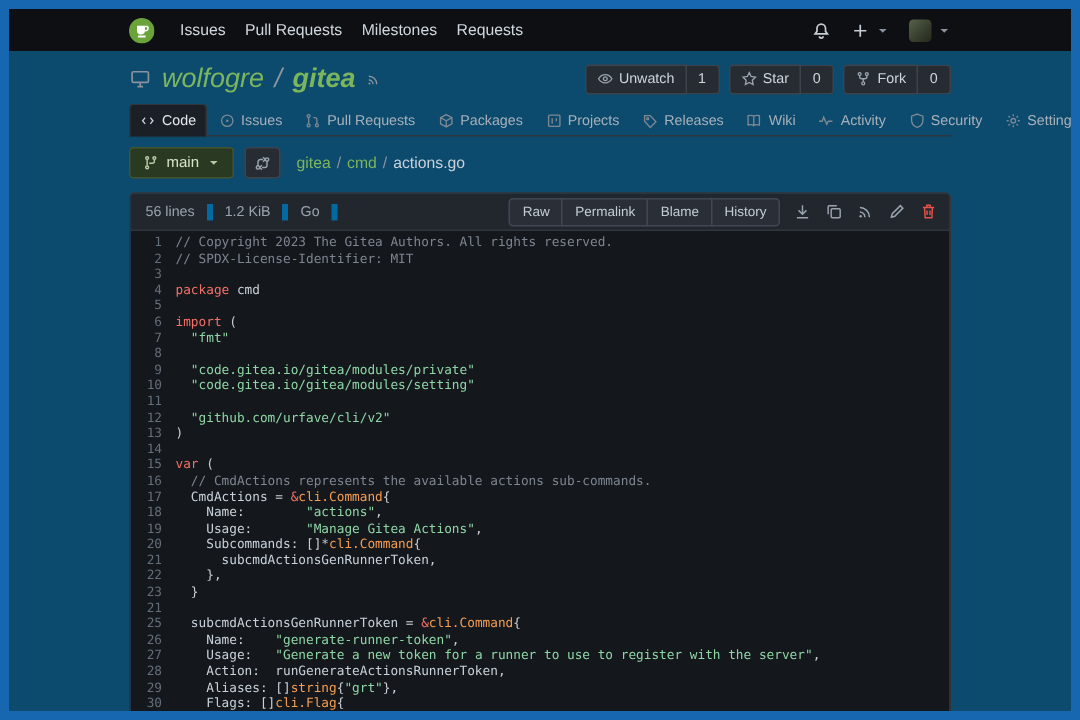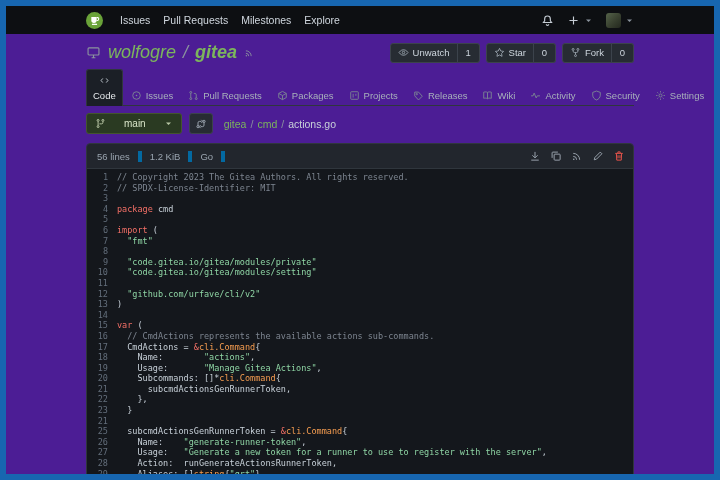--- a/index.html
+++ b/index.html
@@ -6,21 +6,21 @@
   html,body { width:720px; height:480px; }
   body {
     background:#1766b0;
     font-family:"Liberation Sans", sans-serif;
     overflow:hidden;
   }
   .frame {
     position:relative;
     margin:6px;
     width:708px; height:468px;
-    background:#4c1d95;
+    background:#0c4a6e;
     overflow:hidden;
   }
   
   .topbar {
     height:28px;
     background:#0d0f12;
     display:flex; align-items:center;
     padding:0 80px;
     gap:13px;
     color:#d0d7de;
@@ -57,26 +57,26 @@
   .seg-r { border-radius:0 3px 3px 0; border-left:none; min-width:22px; justify-content:center; }
   
   .tabs { display:flex; align-items:flex-end; border-bottom:1px solid #30363d; gap:1px; }
   .tab {
     display:flex; align-items:center; gap:4px;
     font-size:9.5px; color:#a8b1bb; text-decoration:none;
     padding:5px 6px 5px; border:1px solid transparent; border-bottom:none;
     border-radius:3px 3px 0 0; margin-bottom:-1px; cursor:pointer; white-space:nowrap;
   }
   .tab .ic { width:11px; height:11px; stroke:#7d8893; fill:none; stroke-width:1.3; flex:0 0 auto; }
-  .tab.active { background:#1b1f26; border-color:#30363d; color:#e6e9ec;flex-direction:column; }
+  .tab.active { background:#1b1f26; border-color:#30363d; color:#e6e9ec; }
   .tab.active .ic { stroke:#c9d1d9; }
   
   .branch-row { display:flex; align-items:center; gap:7px; padding:7px 0; }
   .branch-btn {
-    display:flex; align-items:center; gap:18px;
+    display:flex; align-items:center; gap:5px;
     background:#2a3a22; border:1px solid #44552e; border-radius:3px;
     color:#d8e4c8; font-size:10px; padding:3px 8px; height:21px; cursor:pointer;
     font-family:inherit;
   }
   .branch-btn .ic { width:11px; height:11px; stroke:#b9c8a5; fill:none; stroke-width:1.4; }
   .icon-btn {
     display:flex; align-items:center; justify-content:center;
     width:24px; height:21px; background:#272c33; border:1px solid #3c434c;
     border-radius:3px; cursor:pointer;
   }
@@ -142,21 +142,21 @@
   <nav class="topbar">
     <svg class="logo" viewBox="0 0 16 16">
       <rect width="16" height="16" rx="8" fill="#6aa339"></rect>
       <path d="M5 4.8h5v3a2.5 2.5 0 0 1-5 0z" fill="#ffffff"></path>
       <path d="M10 5.3h1.4a1.5 1.5 0 0 1-1.4 2.6" stroke="#ffffff" fill="none" stroke-width="1"></path>
       <path d="M5.6 11.6h4.8" stroke="#ffffff" stroke-width="1.2"></path>
     </svg>
     <a href="#">Issues</a>
     <a href="#">Pull Requests</a>
     <a href="#">Milestones</a>
-    <a href="#">Explore</a>
+    <a href="#">Requests</a>
     <div class="spacer"></div>
     <svg class="nav-ic" viewBox="0 0 16 16">
       <path d="M8 2.5a3.5 3.5 0 0 0-3.5 3.5v2.5L3 10.5h10l-1.5-2V6A3.5 3.5 0 0 0 8 2.5z"></path>
       <path d="M6.5 12.5a1.5 1.5 0 0 0 3 0"></path>
     </svg>
     <div class="nav-right">
       <svg class="nav-ic" viewBox="0 0 16 16">
         <path d="M8 3v10M3 8h10"></path>
       </svg>
       <svg class="caret" viewBox="0 0 16 16">
@@ -316,20 +316,26 @@
         <a href="#">gitea</a><span class="sep">/</span><a href="#">cmd</a><span class="sep">/</span><span class="cur">actions.go</span>
       </div>
     </div>
 
     <div class="file-box">
       <div class="file-header">
         <span class="meta-item">56 lines</span>
         <span class="meta-item">1.2 KiB</span>
         <span class="meta-item">Go</span>
         <div class="fh-right">
+          <div class="seg-btns">
+            <button class="sbtn">Raw</button>
+            <button class="sbtn">Permalink</button>
+            <button class="sbtn">Blame</button>
+            <button class="sbtn">History</button>
+          </div>
           <svg class="fh-ic" viewBox="0 0 16 16">
             <path d="M8 2.5v8M4.5 7L8 10.5 11.5 7M3 13.5h10"></path>
           </svg>
           <svg class="fh-ic" viewBox="0 0 16 16">
             <rect x="5.5" y="5.5" width="8" height="8" rx="1"></rect>
               <path d="M2.8 10.5V3.8a1 1 0 0 1 1-1h6.7"></path>
           </svg>
           <svg class="fh-ic" viewBox="0 0 16 16">
             <path d="M3 8.5a4.5 4.5 0 0 1 4.5 4.5M3 4.5A8.5 8.5 0 0 1 11.5 13"></path>
             <circle cx="3.7" cy="12.3" r="1.1" fill="#9aa4ae" stroke="none"></circle>

